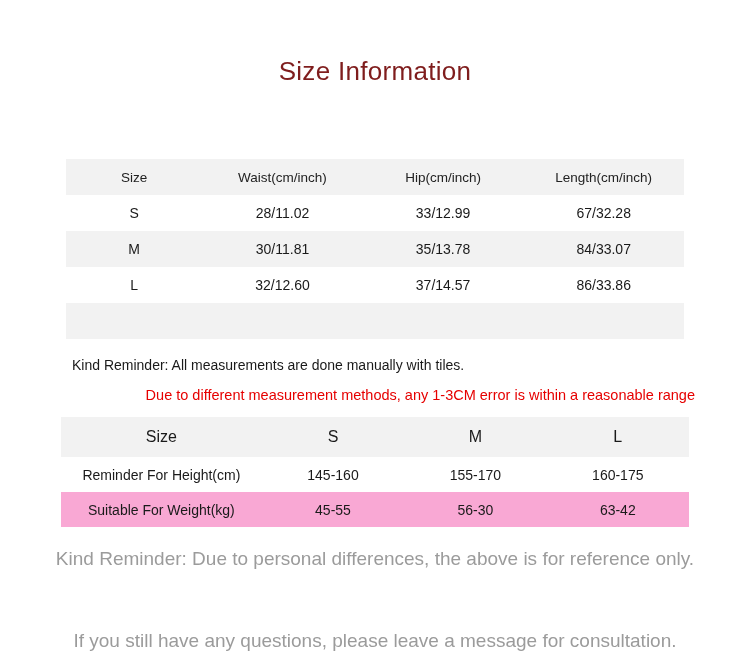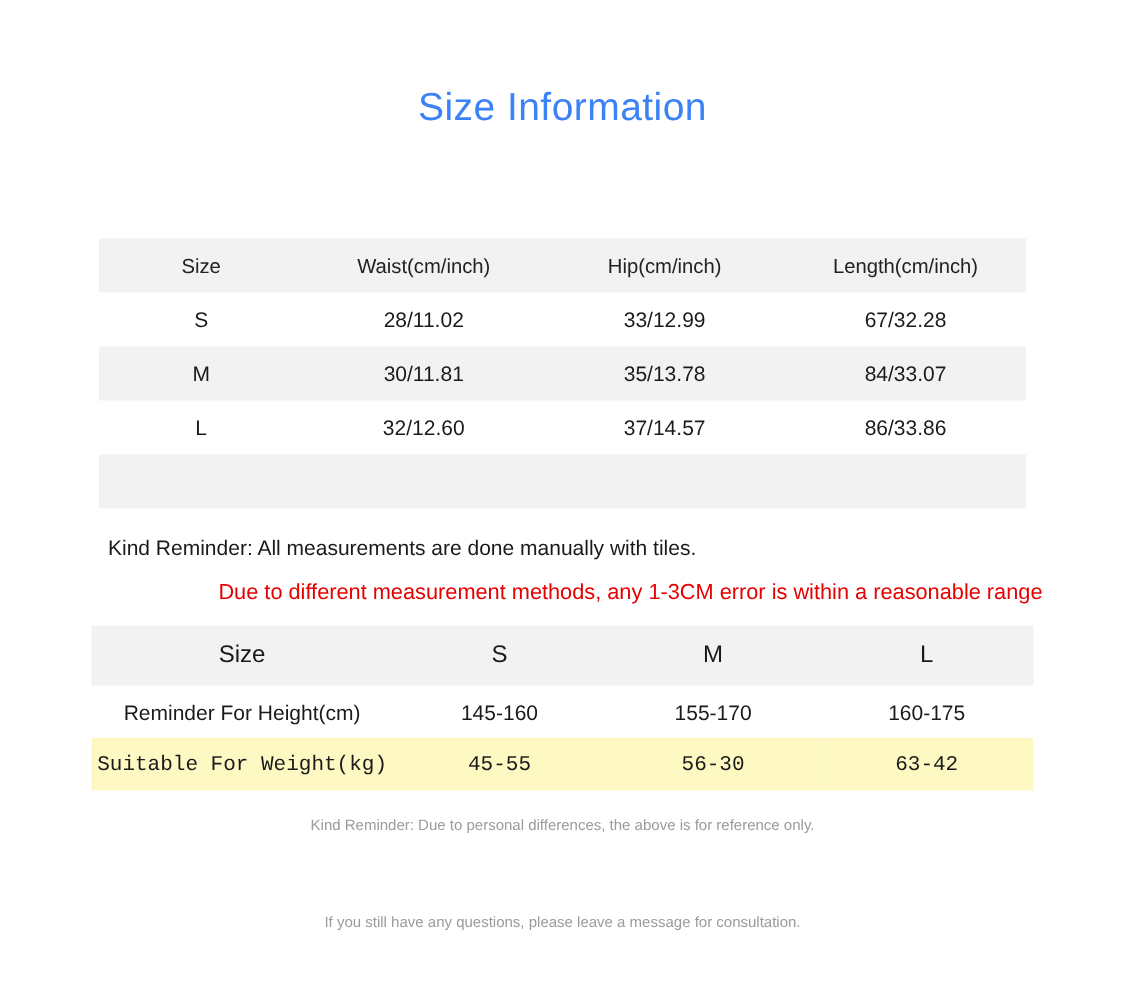--- a/index.html
+++ b/index.html
@@ -20,21 +20,21 @@
     width: 750px;
     height: 670px;
     box-sizing: border-box;
   }
 
   
   .main-title {
     text-align: center;
     font-size: 26px;
     font-weight: 400;
-    color: #3b82f6;
+    color: #7f1d1d;
     letter-spacing: 0.3px;
     margin: 0;
     padding-top: 56px;
   }
 
   .section-title {
     text-align: center;
     font-size: 22px;
     font-weight: 400;
     color: #000000;
@@ -132,35 +132,34 @@
     font-weight: 400;
   }
 
   table.sugg-table tr.head td {
     background: #f2f2f2;
     font-size: 16px;
     height: 38px;
   }
 
   table.sugg-table tr.shade td {
-    background: #fef9c3;
-    font-family: Liberation Mono, monospace;
+    background: #f9a8d4;
   }
 
   table.sugg-table td.col-label {
     width: 32%;
   }
   table.sugg-table td.col-v {
     width: 22.6%;
   }
 
   
   .footer-note {
     text-align: center;
-    font-size: 10px;
+    font-size: 19px;
     color: #9b9b9b;
     padding-top: 14px;
     line-height: 1.9;
   }
   .footer-note .line2 {
     display: block;
     margin-top: 46px;
   }
 </style>
 </head>

